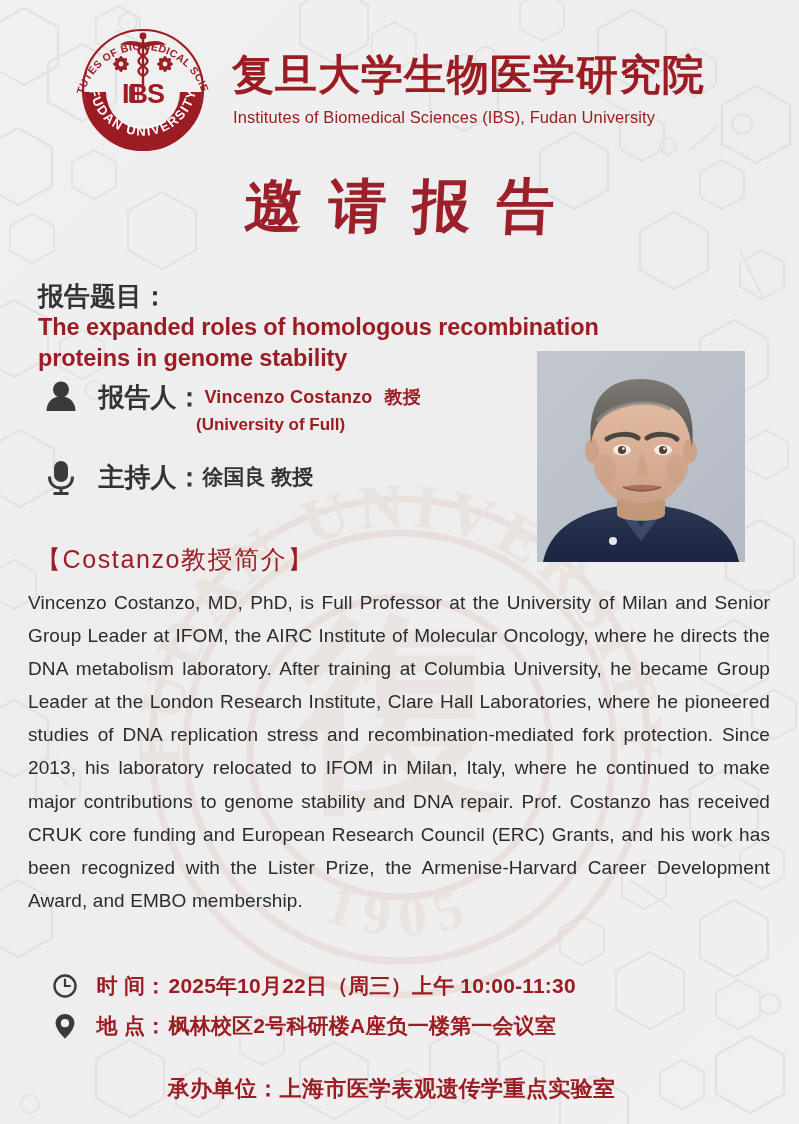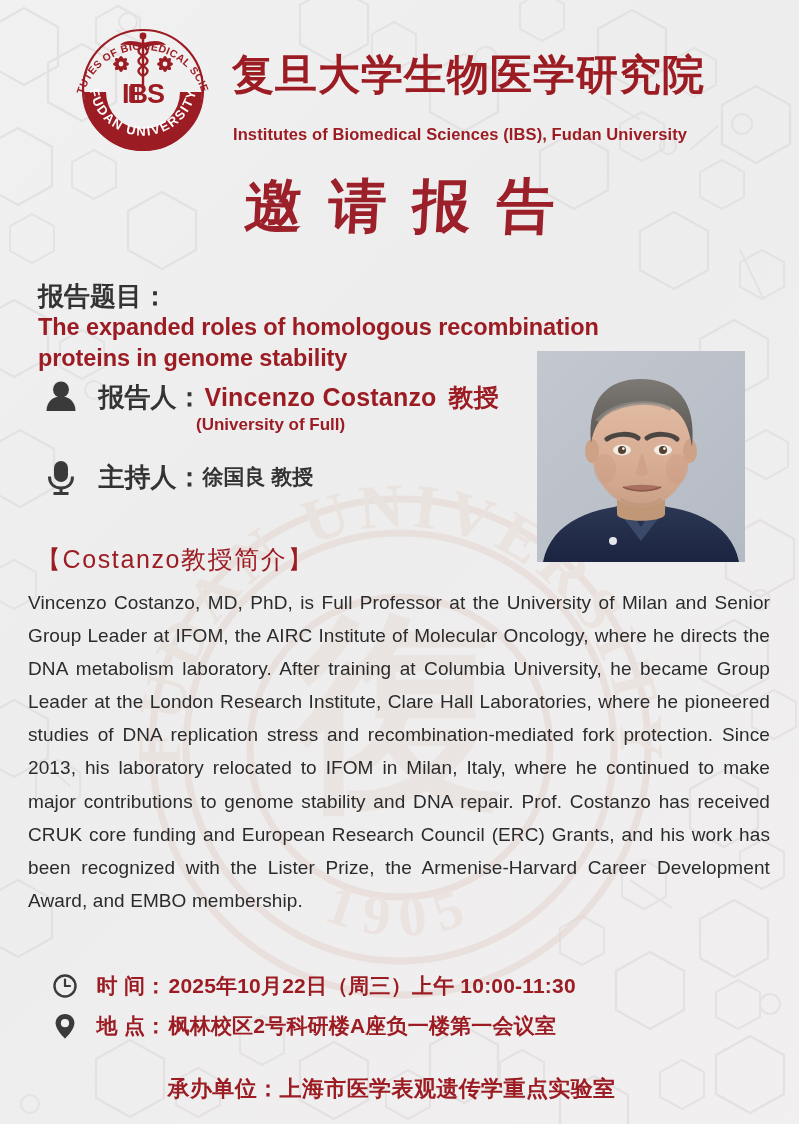--- a/index.html
+++ b/index.html
@@ -23,22 +23,22 @@
   .header{position:relative;z-index:3;height:160px;}
   .logo{position:absolute;left:68px;top:16px;width:150px;height:140px;}
   .org-cn{
     position:absolute;left:232px;top:36px;
     font-size:42px;font-weight:bold;color:#9c1c23;
     letter-spacing:1px;line-height:1;
     white-space:nowrap;
     margin-top:18px;
   }
   .org-en{
-    position:absolute;left:233px;top:125px;
-    font-size:16.5px;font-weight:bold;color:#9c1c23;
+    position:absolute;left:233px;top:108px;
+    font-size:16.5px;font-weight:normal;color:#9c1c23;
     letter-spacing:.1px;white-space:nowrap;
   }
 
   
   .invite{
     position:absolute;left:0;right:0;top:168px;z-index:3;
     text-align:center;
     font-family:"DejaVu Serif","Liberation Serif",serif;
     font-size:58px;font-weight:bold;color:#9c2029;
     letter-spacing:26px;
@@ -63,21 +63,21 @@
   
   .row-speaker{position:absolute;left:44px;top:378px;z-index:3;}
   .row-host{position:absolute;left:44px;top:458px;z-index:3;}
   .ico{display:inline-block;vertical-align:middle;width:34px;height:38px;}
   .lbl-cn{
     display:inline-block;vertical-align:middle;
     font-size:26px;font-weight:bold;color:#333333;margin-left:16px;
   }
   .speaker-name{
     display:inline-block;vertical-align:middle;
-    font-size:25px;font-weight:bold;color:#9c1c23;margin-left:2px;
+    font-size:18px;font-weight:bold;color:#9c1c23;margin-left:2px;
     letter-spacing:.2px;
   }
   .speaker-affil{
     position:absolute;left:44px;top:415px;z-index:3;
     font-size:17px;font-weight:bold;color:#9c1c23;
     padding-left:152px;
   }
   .host-name{
     display:inline-block;vertical-align:middle;
     font-size:21px;font-weight:bold;color:#333333;margin-left:0px;

